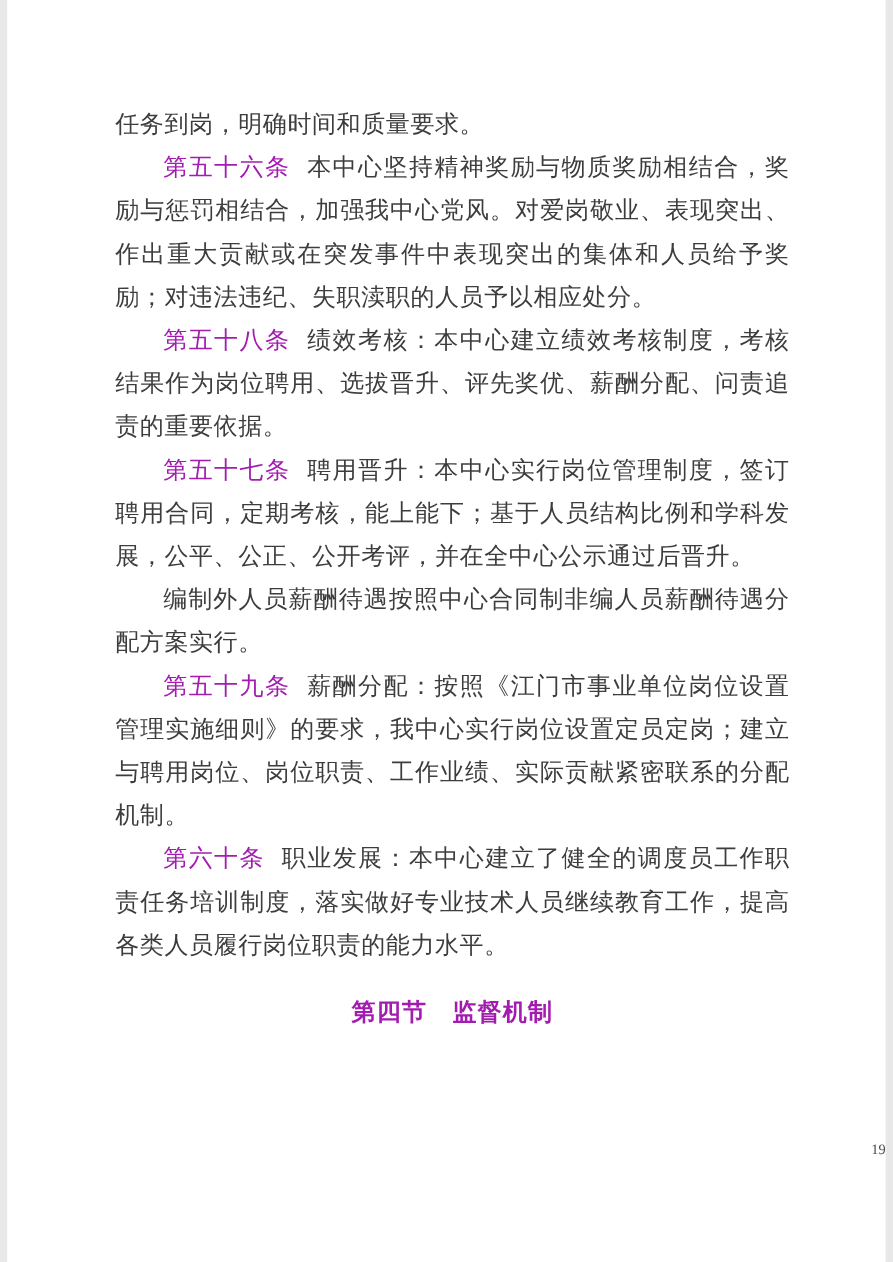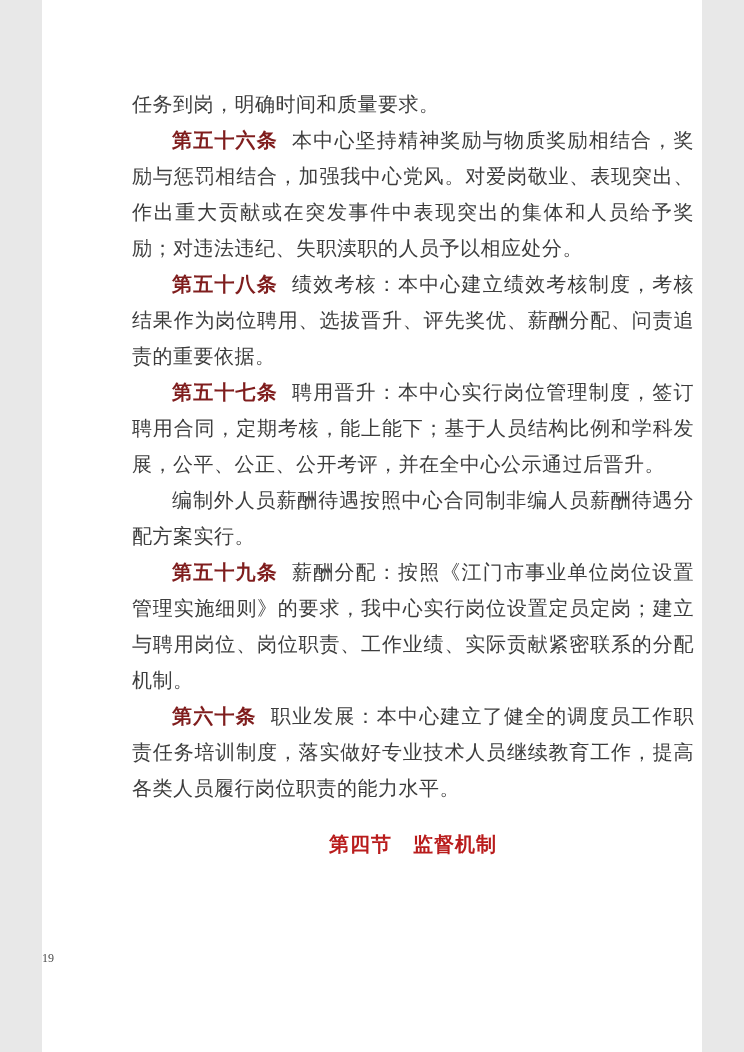--- a/index.html
+++ b/index.html
@@ -2,21 +2,21 @@
 <html><head>
 <meta charset="utf-8">
 <style>
   html, body {
     margin: 0;
     padding: 0;
     background: #e8e8e8;
   }
   .page {
     position: relative;
-    width: 660px;
+    width: 732px;
     height: 1052px;
     margin: 0 auto;
     background: #ffffff;
     overflow: hidden;
     font-family: "Liberation Serif", "DejaVu Serif", serif;
   }
   .content {
     position: absolute;
     left: 90px;
     top: 86px;
@@ -28,39 +28,39 @@
     line-height: 36px;
     letter-spacing: 0.5px;
     color: #3d3d3d;
     text-align: justify;
     text-justify: inter-ideograph;
   }
   .para.indent {
     text-indent: 2em;
   }
   .lead {
-    font-weight: bold;
-    color: #7f1d1d;
+    font-weight: normal;
+    color: #a21caf;
     margin-right: 14px;
   }
   .section-heading {
     margin: 20px 0 0 0;
     font-size: 20px;
     line-height: 36px;
     letter-spacing: 1px;
     font-weight: bold;
-    color: #b91c1c;
+    color: #a21caf;
     text-align: center;
   }
   .page-number {
     position: absolute;
     top: 948px;
     left: 0;
     width: 100%;
-    text-align: left;
+    text-align: right;
     font-size: 12px;
     line-height: 20px;
     color: #4a4a4a;
   }
 </style>
 </head>
 <body>
 
 <div class="page">
   <div class="content">

